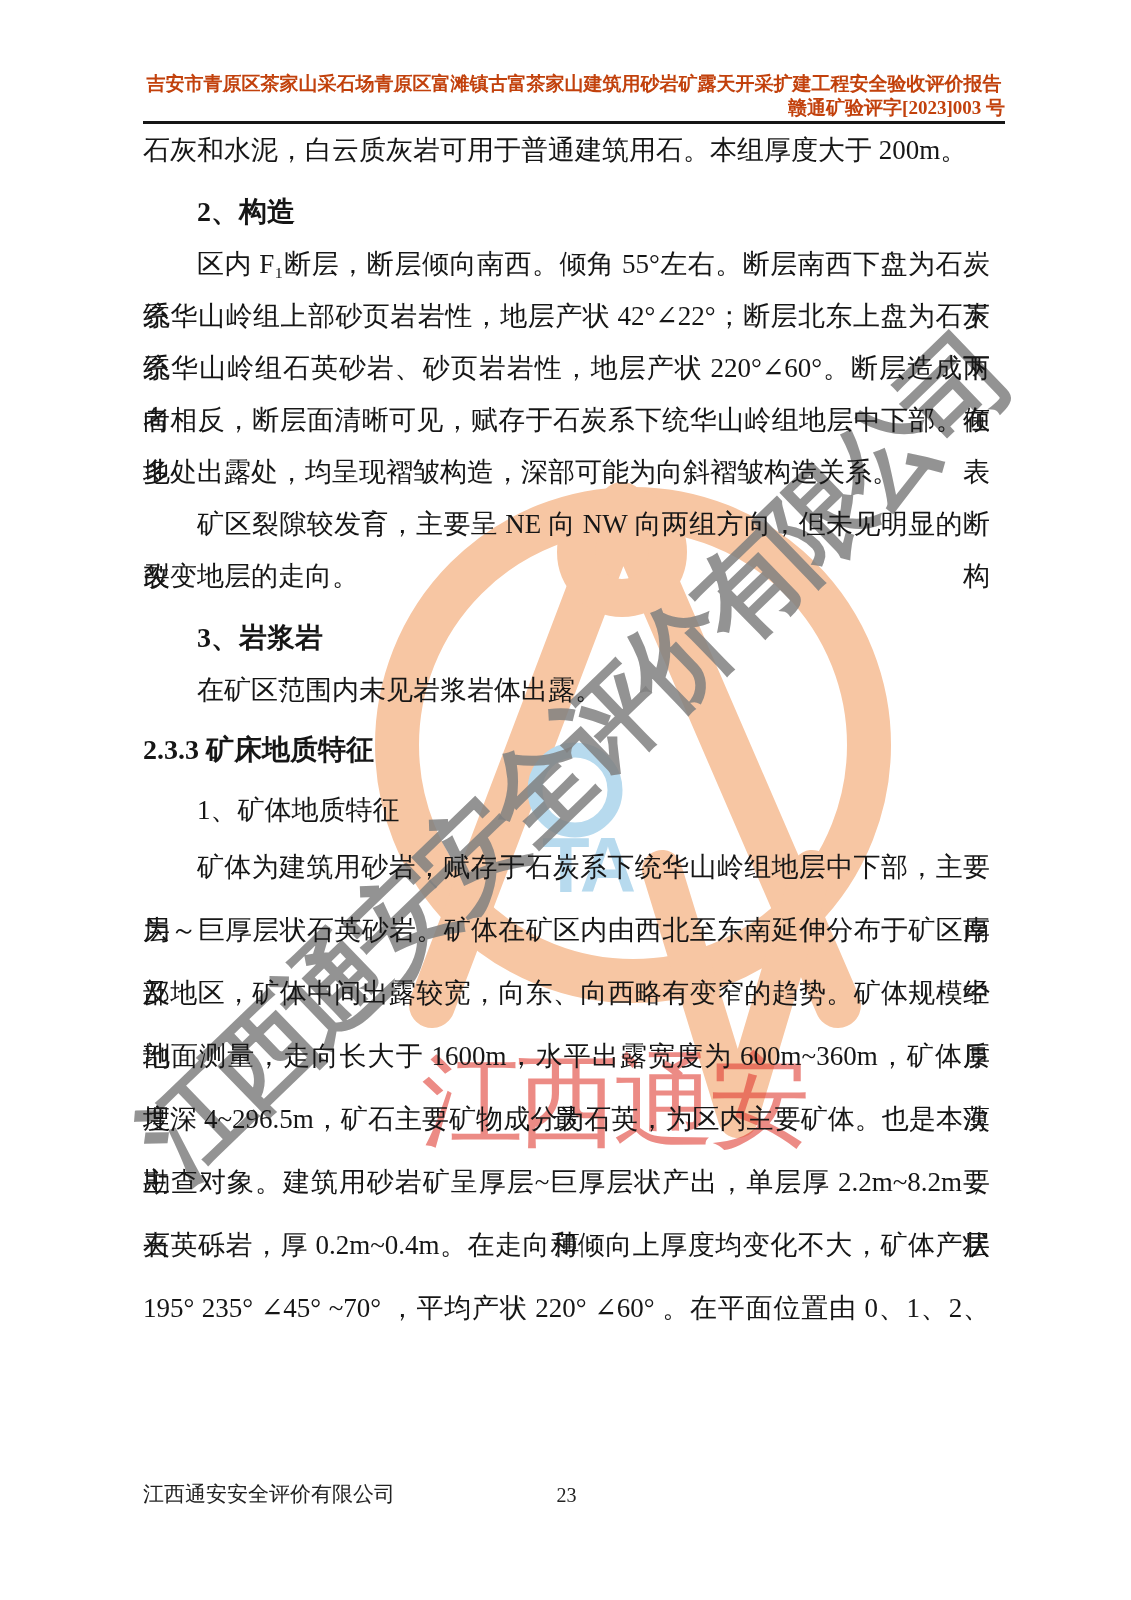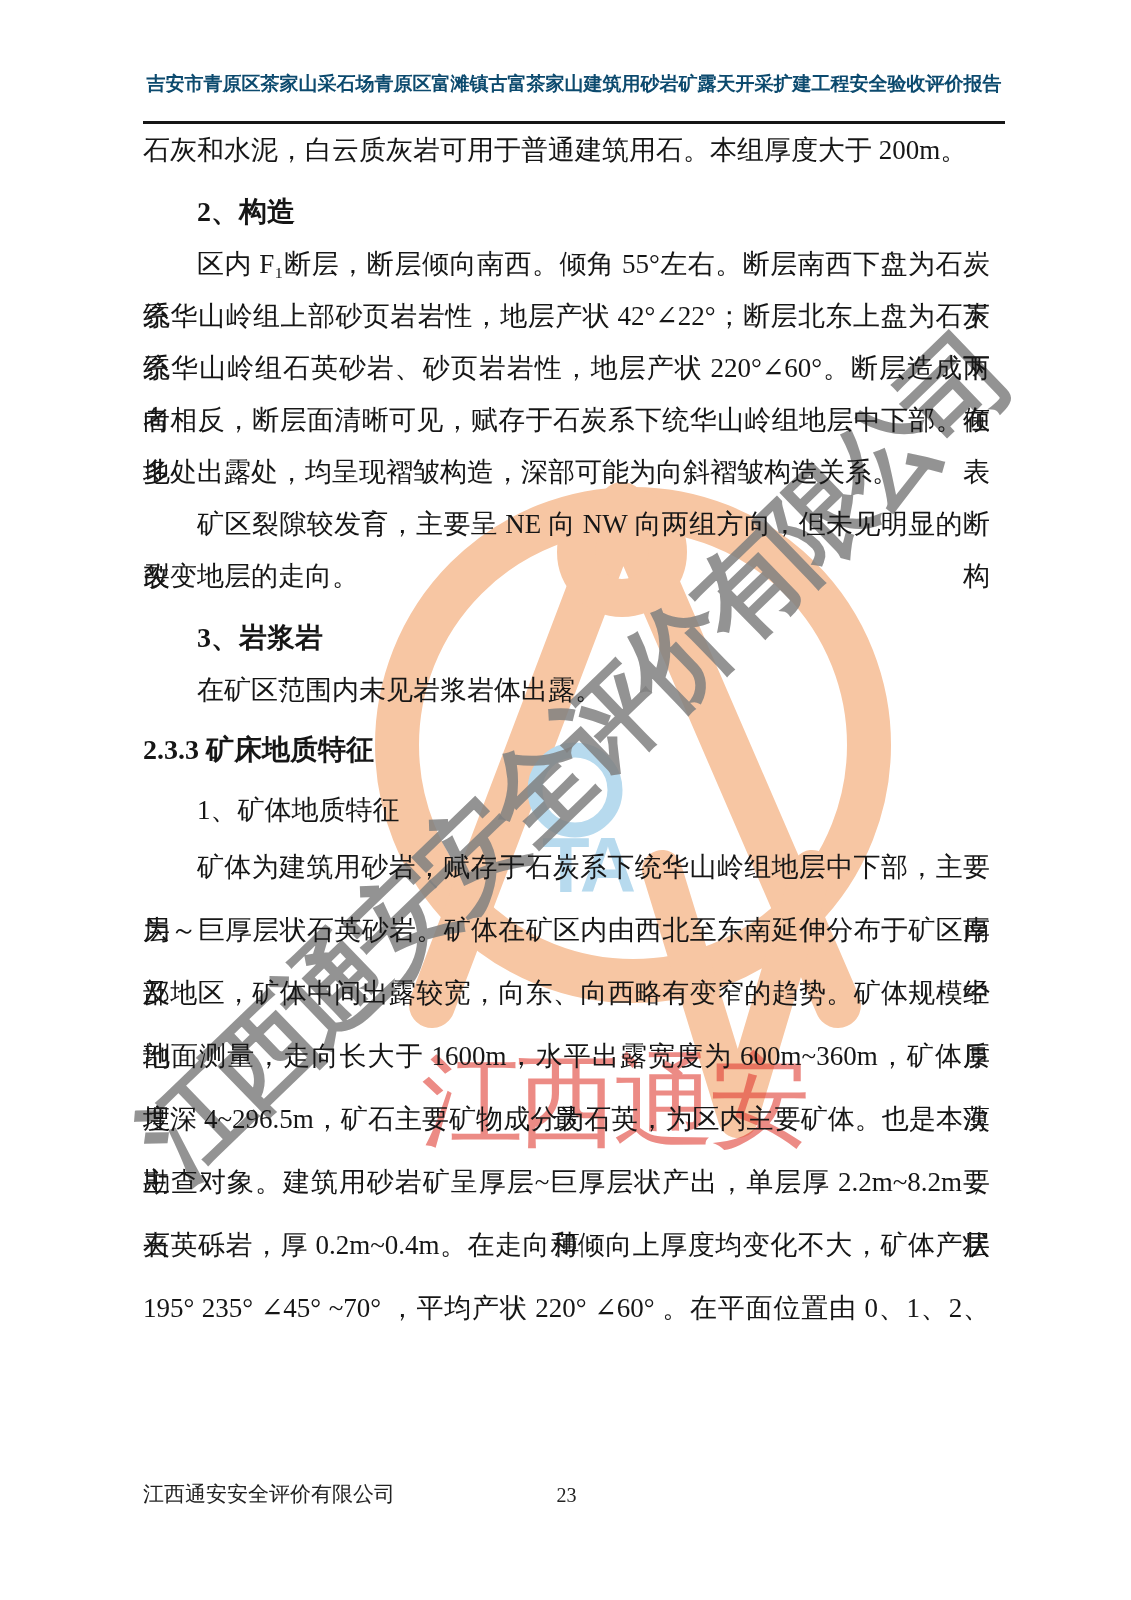--- a/index.html
+++ b/index.html
@@ -2,21 +2,21 @@
 <html><head>
 <meta charset="utf-8">
 <style>
   html,body{margin:0;padding:0;}
   body{background:#e8e8e8;font-family:"Liberation Serif","DejaVu Serif",serif;}
   #page{
     position:relative;width:1131px;height:1600px;margin:0 auto;
     background:#ffffff;overflow:hidden;color:#111;
   }
   
-  .hdr{position:absolute;left:143px;width:862px;font-weight:bold;color:#0c4a6e;}
+  .hdr{position:absolute;left:143px;width:862px;font-weight:bold;color:#c2410c;}
   #hdr-title{top:71px;font-size:19px;text-align:center;letter-spacing:0;}
   #hdr-docnum{top:95px;font-size:19px;text-align:right;}
   #hdr-rule{position:absolute;left:143px;top:121px;width:862px;height:3px;background:#161616;}
   
   #wm-logo{position:absolute;left:330px;top:440px;z-index:1;pointer-events:none;}
   #wm-diag{
     position:absolute;left:158px;top:1102px;z-index:2;pointer-events:none;
     font-family:"Liberation Sans","DejaVu Sans",sans-serif;font-weight:bold;
     font-size:104px;line-height:110px;letter-spacing:-8px;white-space:nowrap;
     color:rgba(128,128,128,0.85);
@@ -63,20 +63,21 @@
 
     <circle cx="245" cy="350" r="40" fill="none" stroke="#b7daee" stroke-width="15"></circle>
     <text x="212" y="452" font-family="Liberation Sans, DejaVu Sans, sans-serif" font-size="78" font-weight="bold" fill="#b7daee" letter-spacing="-4">TA</text>
   </svg>
 
   <div id="wm-diag">江西通安安全评价有限公司</div>
 
   <div id="wm-red">江西通安</div>
 
   <div id="hdr-title" class="hdr">吉安市青原区茶家山采石场青原区富滩镇古富茶家山建筑用砂岩矿露天开采扩建工程安全验收评价报告</div>
+  <div id="hdr-docnum" class="hdr">赣通矿验评字[2023]003 号</div>
   <div id="hdr-rule"></div>
 
   <div id="content">
       <div class="bline">石灰和水泥，白云质灰岩可用于普通建筑用石。本组厚度大于 200m。</div>
       <div class="bline hnum gap">2、构造</div>
       <div class="bline ind just">区内 F₁断层，断层倾向南西。倾角 55°左右。断层南西下盘为石炭系下</div>
       <div class="bline just">统华山岭组上部砂页岩岩性，地层产状 42°∠22°；断层北东上盘为石炭系下</div>
       <div class="bline just">统华山岭组石英砂岩、砂页岩岩性，地层产状 220°∠60°。断层造成两者倾</div>
       <div class="bline just">向相反，断层面清晰可见，赋存于石炭系下统华山岭组地层中下部。在地表</div>
       <div class="bline">多处出露处，均呈现褶皱构造，深部可能为向斜褶皱构造关系。</div>

